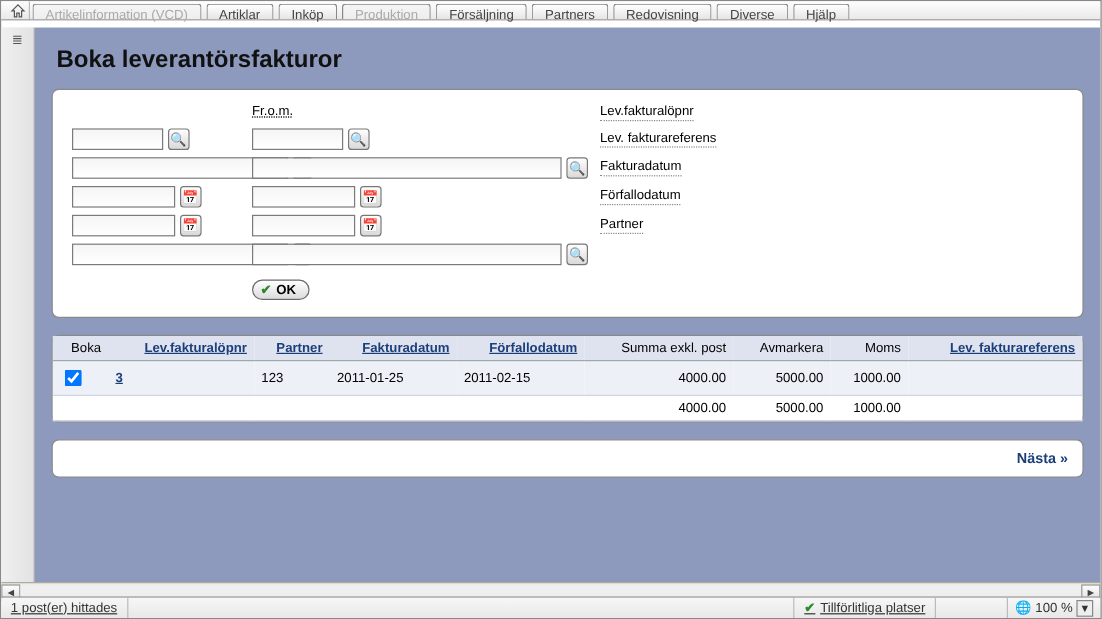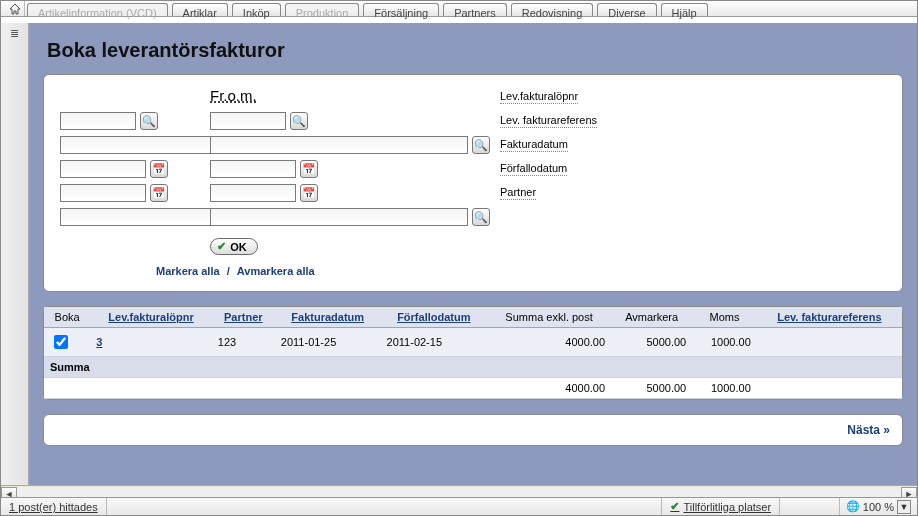--- a/index.html
+++ b/index.html
@@ -9,36 +9,36 @@
   .topbar .home { width:20px; display:flex; align-items:center; justify-content:center; border-right:1px solid #bbb; color:#444;}
   .tab { padding:3px 10px 2px; margin:2px 2px 0; border:1px solid #888; border-bottom:none; background:linear-gradient(#fff,#e5e5e5); border-radius:3px 3px 0 0; font-size:11px; color:#444; cursor:pointer; white-space:nowrap;}
   .tab.disabled { color:#aaa; background:linear-gradient(#f5f5f5,#eee); cursor:default;}
   .contentarea { position:absolute; left:0; top:22px; right:0; bottom:30px; display:flex; background:#e9e9e9;}
   .leftgutter { width:28px; border-right:1px solid #aaa; background:linear-gradient(to right,#f0f0f0,#e2e2e2); display:flex; flex-direction:column; align-items:center; padding-top:4px; gap:4px;}
   .leftgutter div { width:16px; height:12px; font-size:11px; color:#555; text-align:center;}
   .mainscroll { flex:1; background:#8d99bd; overflow:auto; padding:10px 14px 14px 14px; position:relative;}
   h1.page { font-size:20px; font-weight:bold; margin:6px 0 12px 4px; color:#111;}
   .panel { background:#fff; border:1px solid #8a8a8a; border-radius:6px; padding:12px 16px 14px; margin-bottom:14px;}
   .formgrid { display:grid; grid-template-columns:140px 280px 290px; column-gap:10px; row-gap:6px; align-items:center;}
-  .colhead { font-size:15px; color:#000; text-decoration:underline dotted; padding-bottom:2px;}
+  .colhead { font-size:11px; color:#000; text-decoration:underline dotted; padding-bottom:2px;}
   .label { font-size:11px; color:#000; border-bottom:1px dotted #888; padding-bottom:1px; width:fit-content;}
   .fieldwrap { display:flex; align-items:center; gap:4px;}
   .txt { height:18px; border:1px solid #7a7a7a; background:linear-gradient(#f5f5f5,#fff); padding:0 3px; font-size:11px;}
   .txt.short { width:76px;}
   .txt.date { width:86px;}
   .txt.long { flex:1; min-width:180px;}
   .iconbtn { width:18px; height:18px; border:1px solid #777; border-radius:3px; background:linear-gradient(#fefefe,#d9d9d9); display:flex; align-items:center; justify-content:center; cursor:pointer; font-size:11px; color:#333;}
   .okbtn { margin-top:12px; margin-left:150px; display:inline-flex; align-items:center; gap:4px; border:1px solid #6a6a6a; border-radius:9px; padding:1px 10px 1px 6px; background:linear-gradient(#fefefe,#dcdcdc); font-size:11px; font-weight:bold; cursor:pointer;}
   .okbtn .chk { color:#2a8a2a; font-weight:bold;}
   .linksrow { margin:10px 0 0 96px; font-size:11px;}
   .linksrow a { color:#1b3f7a; font-weight:bold; text-decoration:none; cursor:pointer;}
   .linksrow .sep { color:#1b3f7a; font-weight:bold; margin:0 4px;}
   .tablepanel { padding:0; }
   table.grid { width:100%; border-collapse:collapse; font-size:11px;}
-  table.grid th { background:#dfe3ef; text-align:center; padding:4px 6px; border-bottom:1px solid #9aa; color:#1b3f7a; font-weight:bold;}
+  table.grid th { background:#dfe3ef; text-align:right; padding:4px 6px; border-bottom:1px solid #9aa; color:#1b3f7a; font-weight:bold;}
   table.grid th.plain { color:#000; font-weight:normal; text-decoration:none;}
   table.grid th a { color:#1b3f7a; text-decoration:underline; cursor:pointer;}
   table.grid td { padding:4px 6px; border-bottom:1px solid #cfd3e1;}
   table.grid tr.data td { background:#eef0f7;}
   table.grid tr.sumlabel td { background:#d9dcea; font-weight:bold;}
   table.grid tr.sum td { background:#fff;}
   .num { text-align:right;}
   .boka-chk { width:14px; height:14px;}
   .linkcell { color:#1b3f7a; font-weight:bold; text-decoration:underline; cursor:pointer;}
   .nextpanel { padding:8px 12px; text-align:right;}
@@ -157,25 +157,20 @@
               <span>🔍</span>
             </div>
         </div>
       </div>
 
       <div class="okbtn">
         <span class="chk">✔</span>
         <span>OK</span>
       </div>
 
-      <div class="linksrow">
-        <a>Markera alla</a>
-        <span class="sep">/</span>
-        <a>Avmarkera alla</a>
-      </div>
     </div>
 
     <div class="panel tablepanel">
       <table class="grid">
         <thead>
           <tr>
             <th class="plain">Boka</th>
             <th><a>Lev.fakturalöpnr</a></th>
             <th><a>Partner</a></th>
             <th><a>Fakturadatum</a></th>
@@ -191,23 +186,20 @@
             <td><input type="checkbox" class="boka-chk" checked="" style=""></td>
             <td><span class="linkcell">3</span></td>
             <td>123</td>
             <td>2011-01-25</td>
             <td>2011-02-15</td>
             <td class="num">4000.00</td>
             <td class="num">5000.00</td>
             <td class="num">1000.00</td>
             <td></td>
           </tr>
-          <tr class="sumlabel">
-            <td colspan="9">Summa</td>
-          </tr>
           <tr class="sum">
             <td></td>
               <td></td>
               <td></td>
               <td></td>
               <td></td>
             <td class="num">4000.00</td>
             <td class="num">5000.00</td>
             <td class="num">1000.00</td>
             <td></td>

